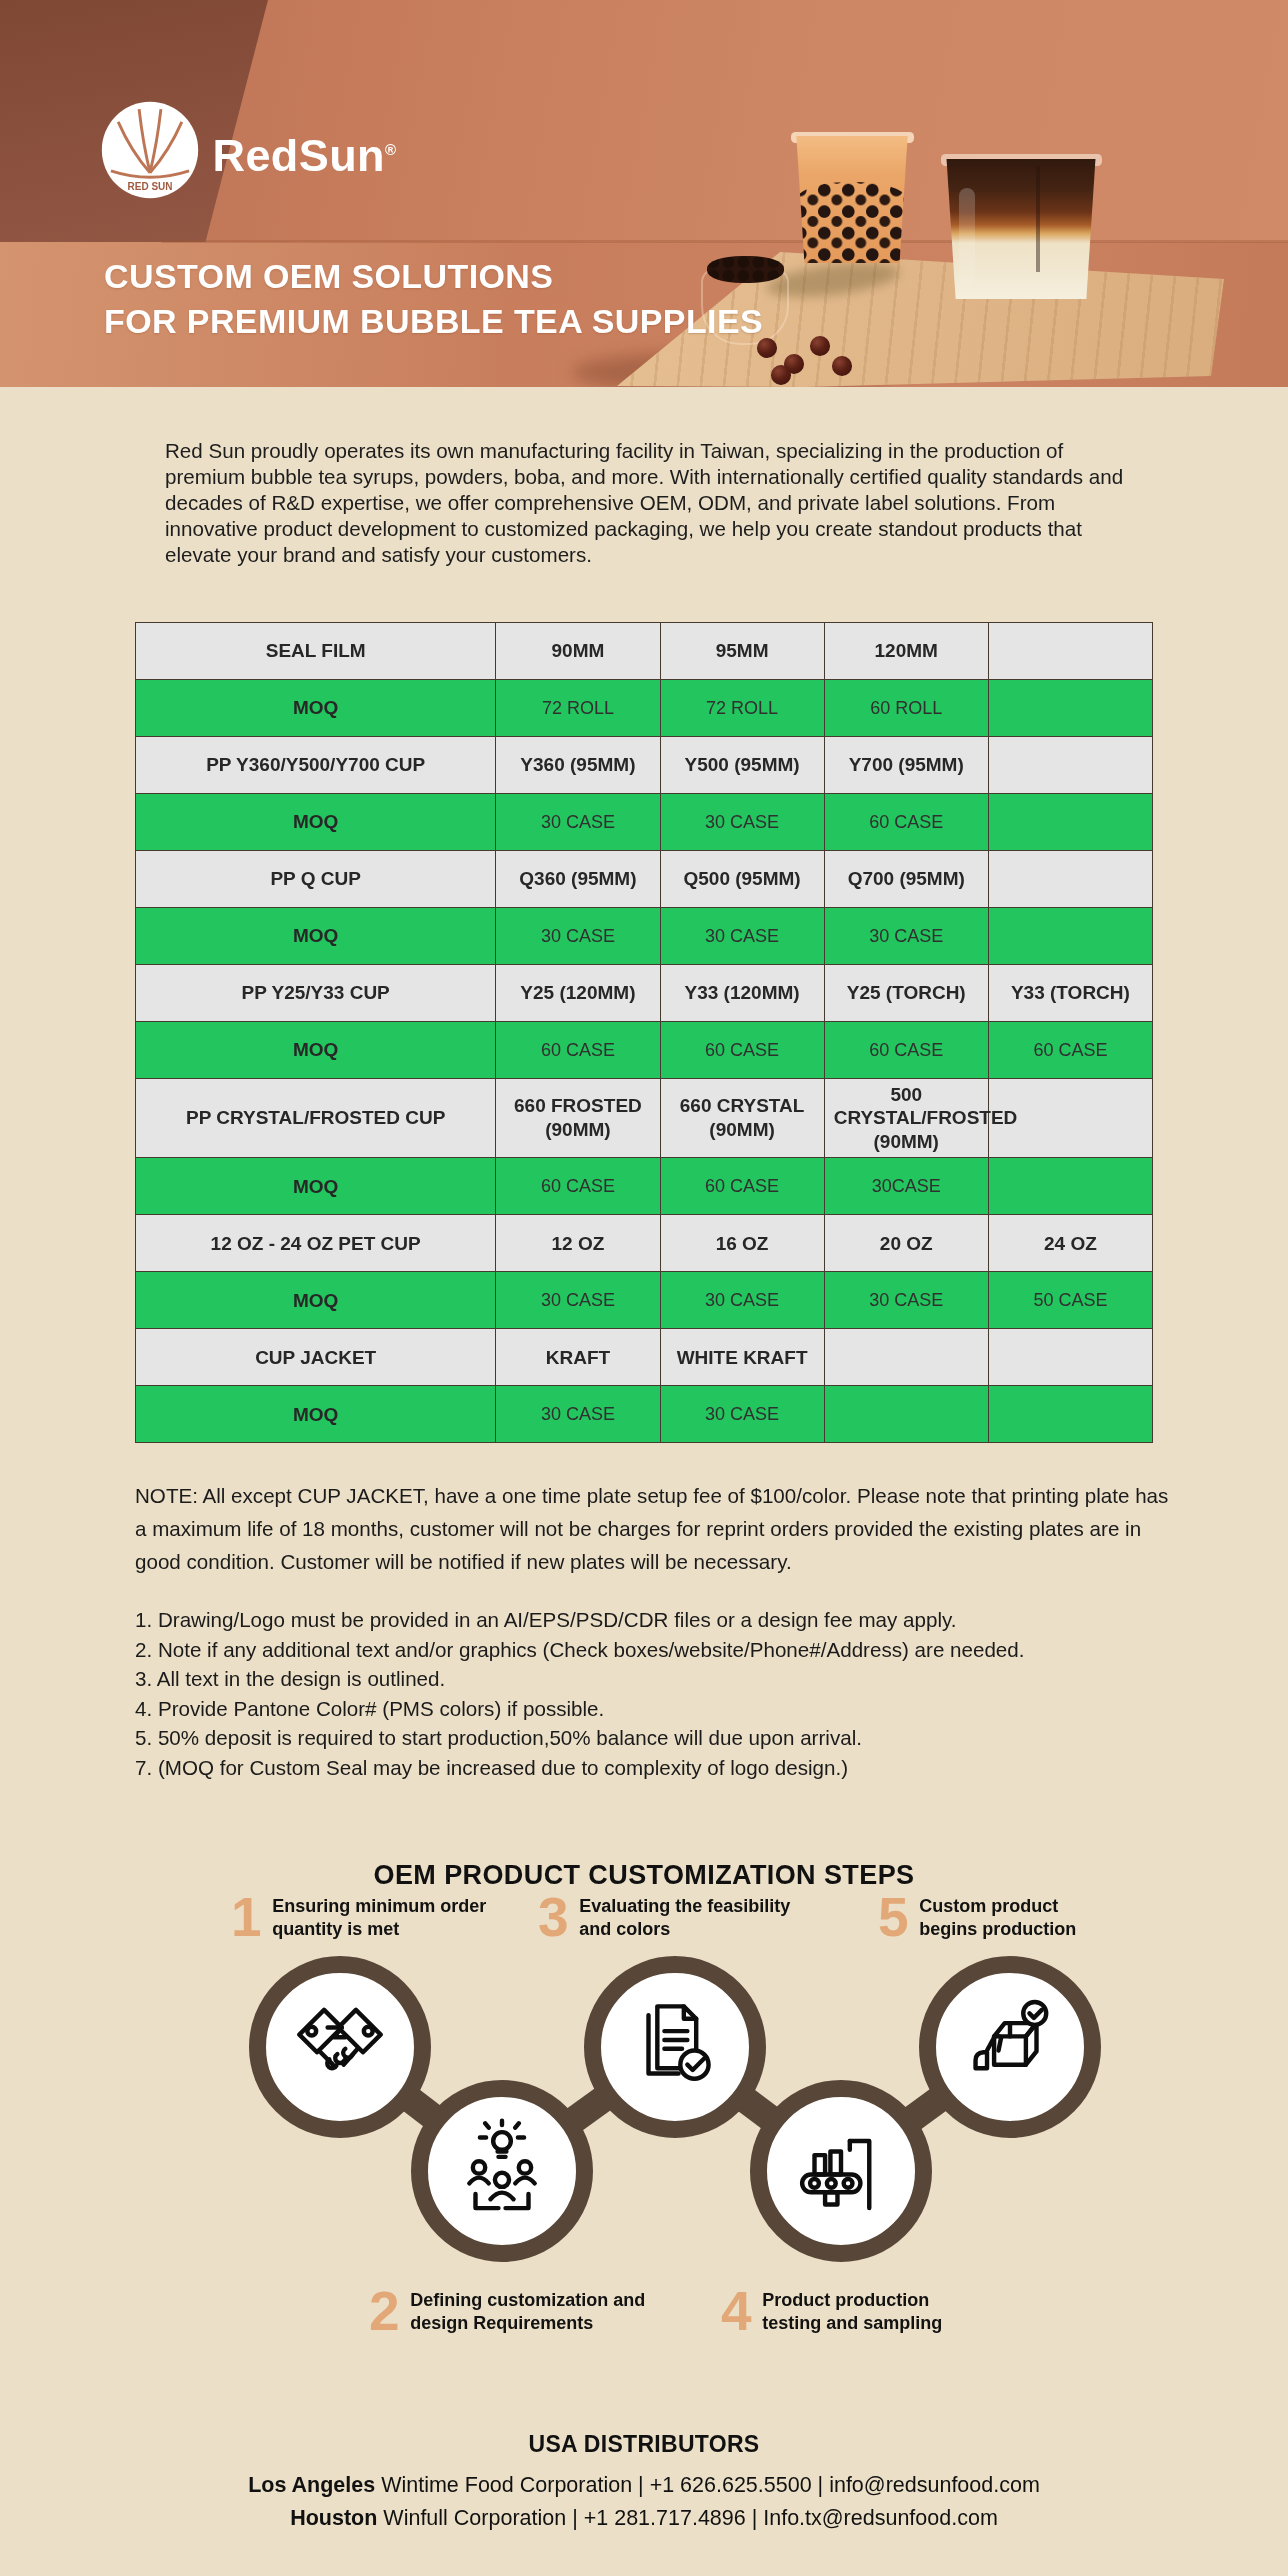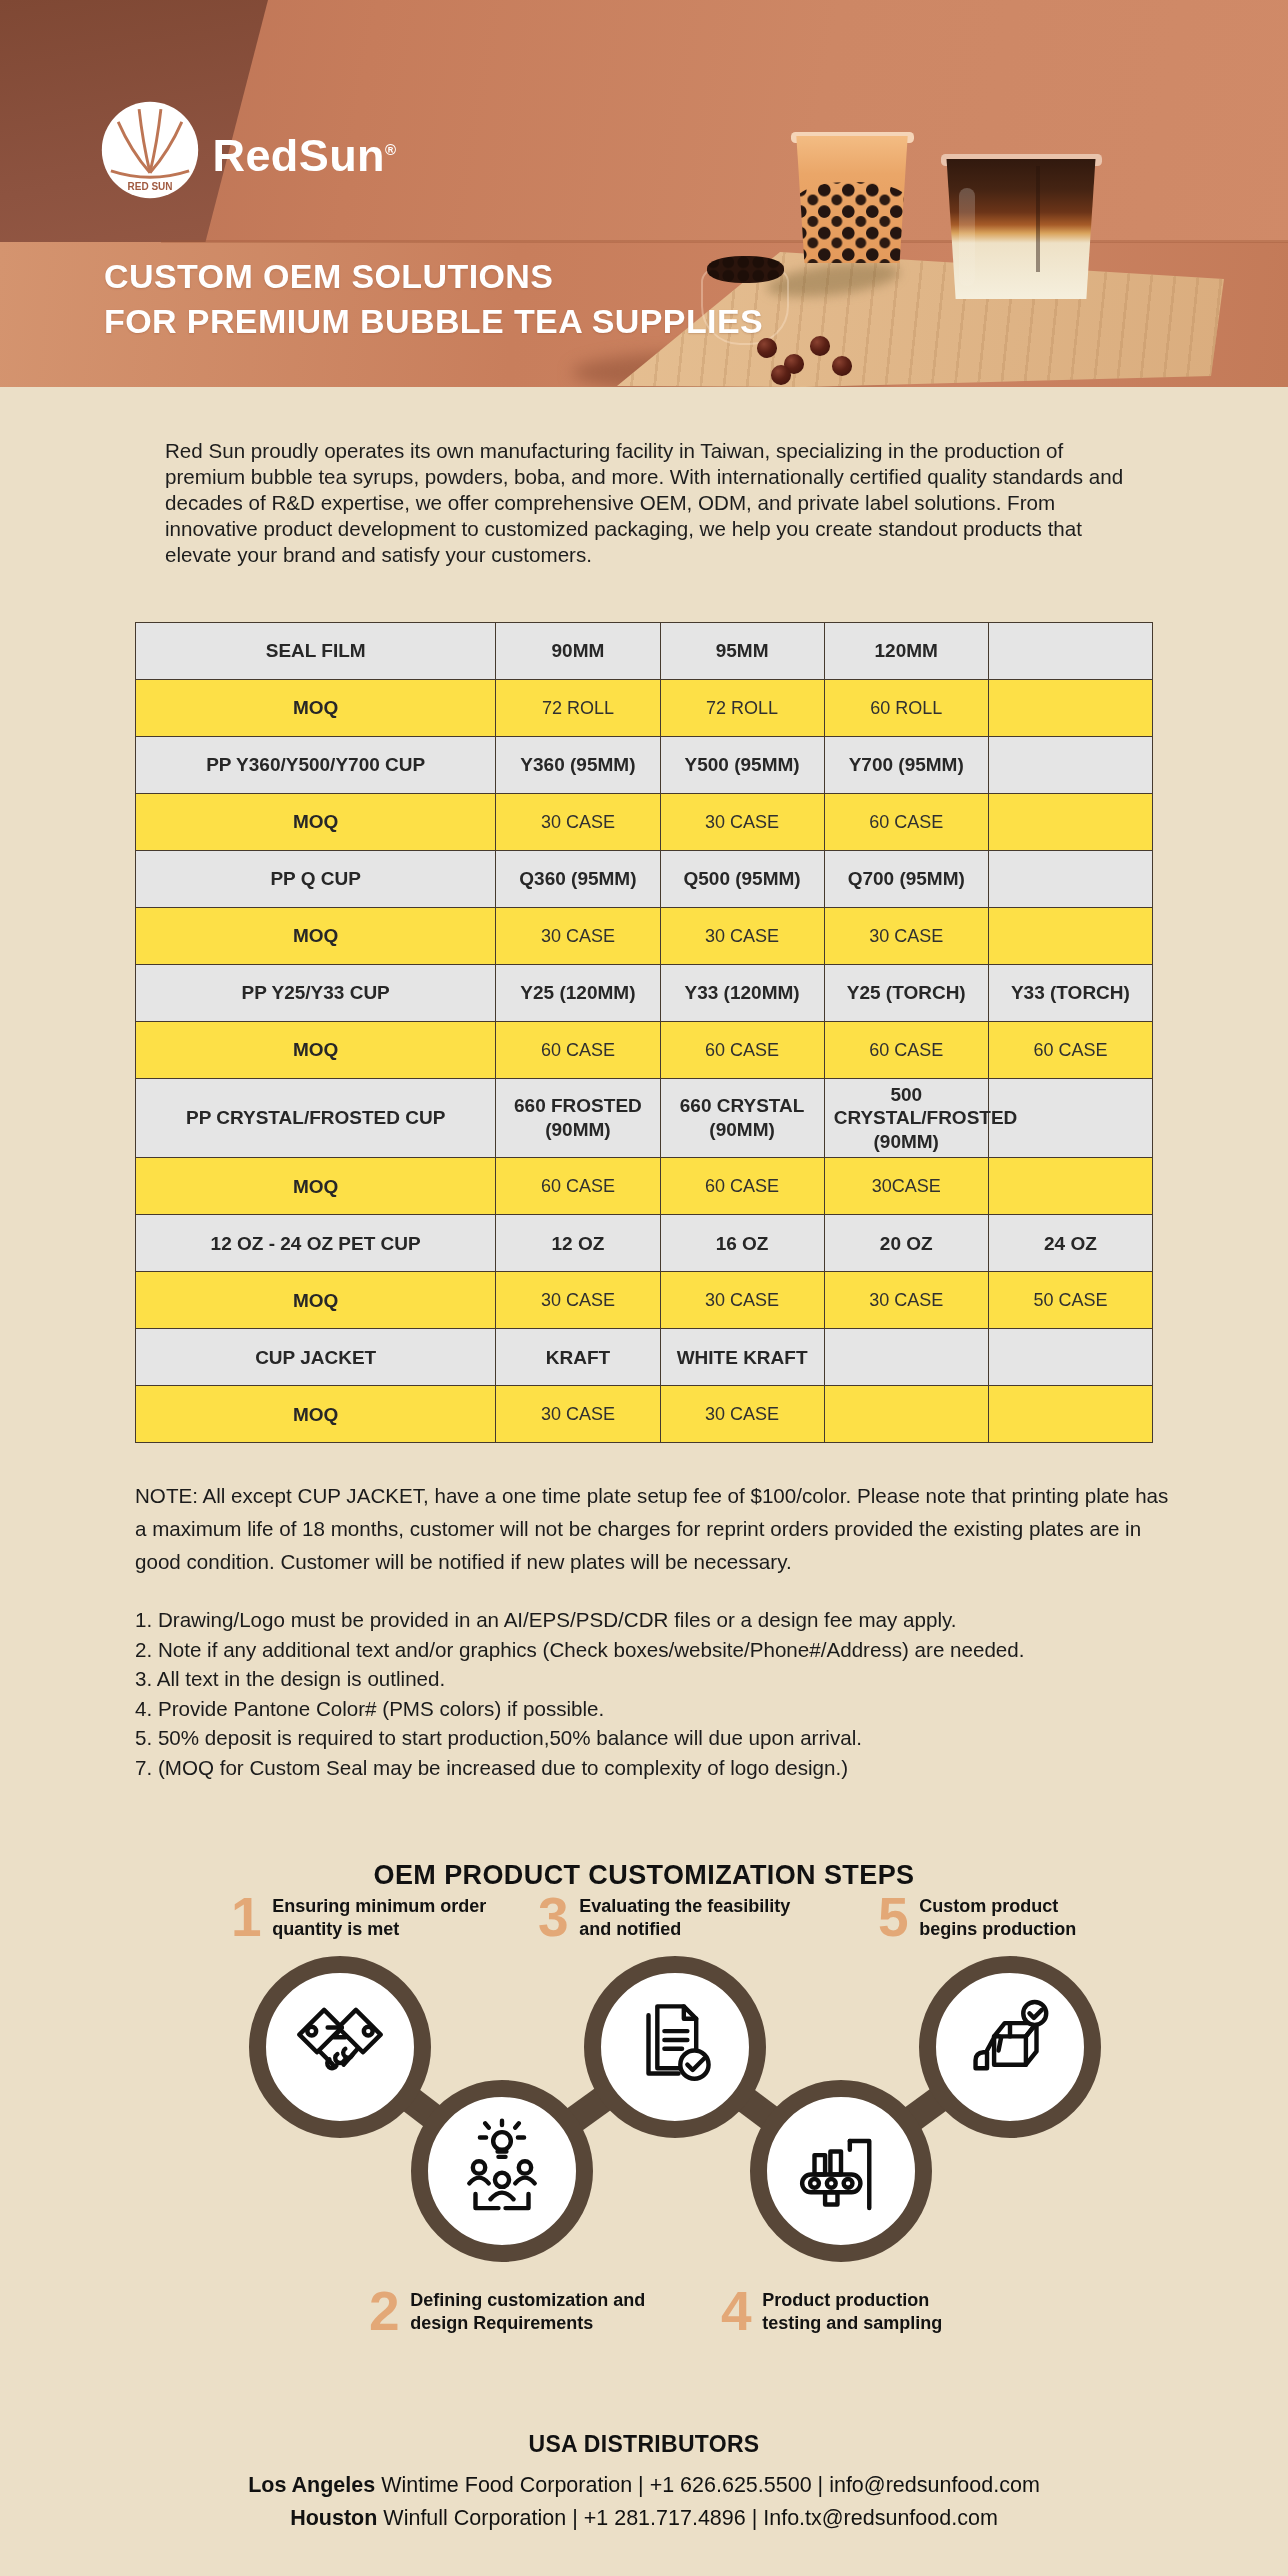--- a/index.html
+++ b/index.html
@@ -63,21 +63,21 @@
   
   .intro { margin:51px 0 0 165px; width:975px; font-size:20.6px; line-height:26px; color:#1d1d1d; }
 
   
   .moq-table { margin:54px 0 0 135px; border-collapse:collapse; width:1018px; table-layout:fixed; }
   .moq-table td { border:1.8px solid #463a2e; text-align:center; vertical-align:middle; padding:3.6px 9px;
                   font-size:18px; color:#303030; height:57px; line-height:1.25; }
   .moq-table col.c1 { width:360px; }
   .moq-table col.cx { width:164px; }
   .moq-table tr.row-product td { background:#e5e5e5; font-weight:bold; font-size:19px; color:#272727; }
-  .moq-table tr.row-moq td { background:#fde047; }
+  .moq-table tr.row-moq td { background:#22c55e; }
   .moq-table tr.row-moq td:first-child { font-weight:bold; font-size:19px; color:#272727; }
 
   
   .note { margin:36px 0 0 135px; width:1042px; font-size:20.6px; line-height:33px; color:#1b1b1b; }
   .terms { margin:27px 0 0 135px; width:1055px; font-size:20.6px; line-height:29.5px; color:#1b1b1b; }
 
   
   .steps-section { position:relative; margin-top:78px; height:540px; }
   .steps-title { position:absolute; top:0; left:0; width:100%; text-align:center;
                  font-size:27px; font-weight:bold; letter-spacing:0.4px; color:#111; }
@@ -353,21 +353,21 @@
         </g>
       </svg>
     </div>
 
     <div class="step-label" style="left:231px; top:34px;">
       <span class="step-number">1</span>
       <span class="step-text"><span>Ensuring minimum order</span><br><span>quantity is met</span></span>
     </div>
     <div class="step-label" style="left:538px; top:34px;">
       <span class="step-number">3</span>
-      <span class="step-text"><span>Evaluating the feasibility</span><br><span>and notified</span></span>
+      <span class="step-text"><span>Evaluating the feasibility</span><br><span>and colors</span></span>
     </div>
     <div class="step-label" style="left:878px; top:34px;">
       <span class="step-number">5</span>
       <span class="step-text"><span>Custom product</span><br><span>begins production</span></span>
     </div>
     <div class="step-label" style="left:369px; top:428px;">
       <span class="step-number">2</span>
       <span class="step-text"><span>Defining customization and</span><br><span>design Requirements</span></span>
     </div>
     <div class="step-label" style="left:721px; top:428px;">

